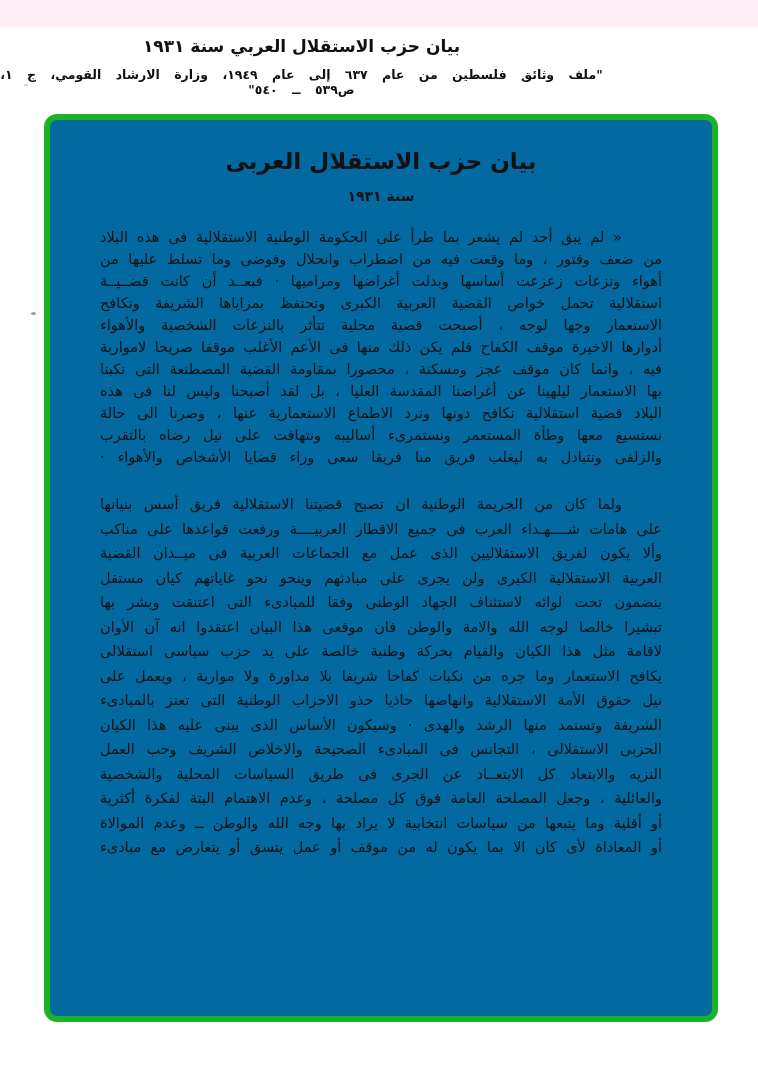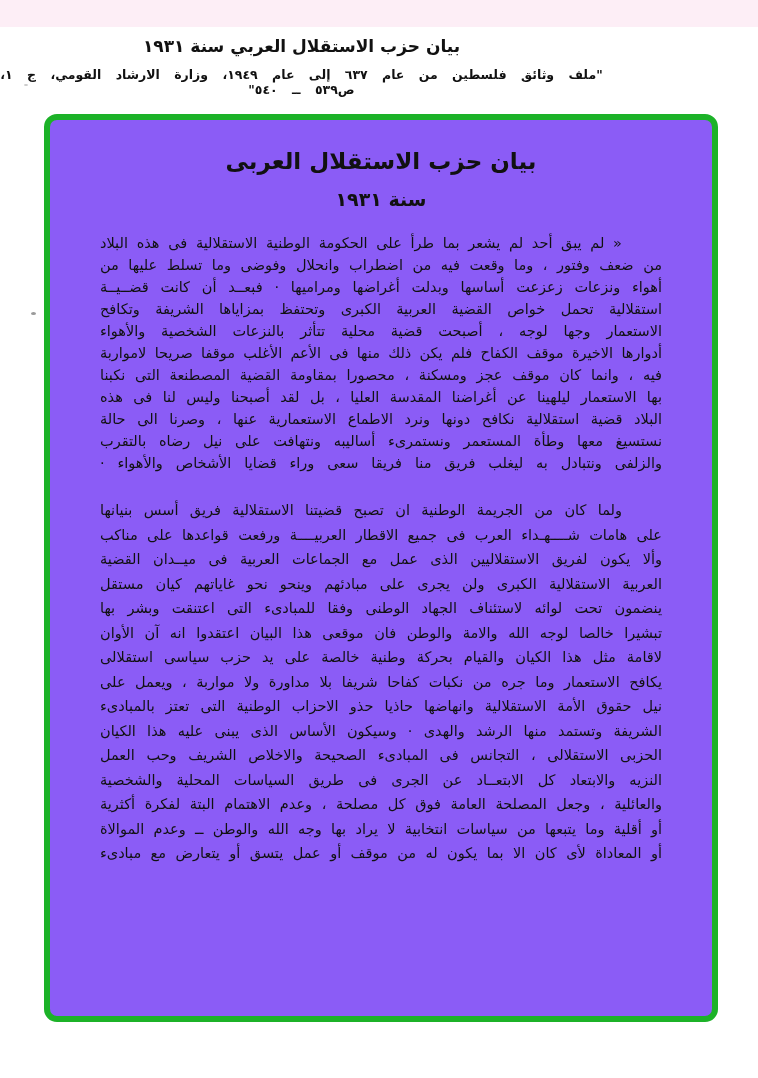--- a/index.html
+++ b/index.html
@@ -25,29 +25,29 @@
   .header-source {
     margin-top: 11px; font-size: 12.5px; font-weight: bold;
     word-spacing: 10px; letter-spacing: 0.2px;
   }
   .doc-box {
     position: absolute; left: 44px; top: 114px;
     width: 674px; height: 908px;
     box-sizing: border-box;
     border: 6px solid #1cb228;
     border-radius: 13px;
-    background: #8b5cf6;
+    background: #0369a1;
     padding: 28px 50px 0 50px;
     direction: rtl;
   }
   .doc-title {
     text-align: center; font-size: 23px; font-weight: bold;
   }
   .doc-subtitle {
-    text-align: center; font-size: 19px; font-weight: bold;
+    text-align: center; font-size: 14px; font-weight: bold;
     margin-top: 14px; letter-spacing: 1px;
   }
   .para { font-size: 14.5px; }
   .para.p1 { margin-top: 22px; }
   .para.p2 { margin-top: 24px; }
   .para .doc-line {
     text-align: justify;
     text-align-last: justify;
     line-height: 22px;
     white-space: normal;

